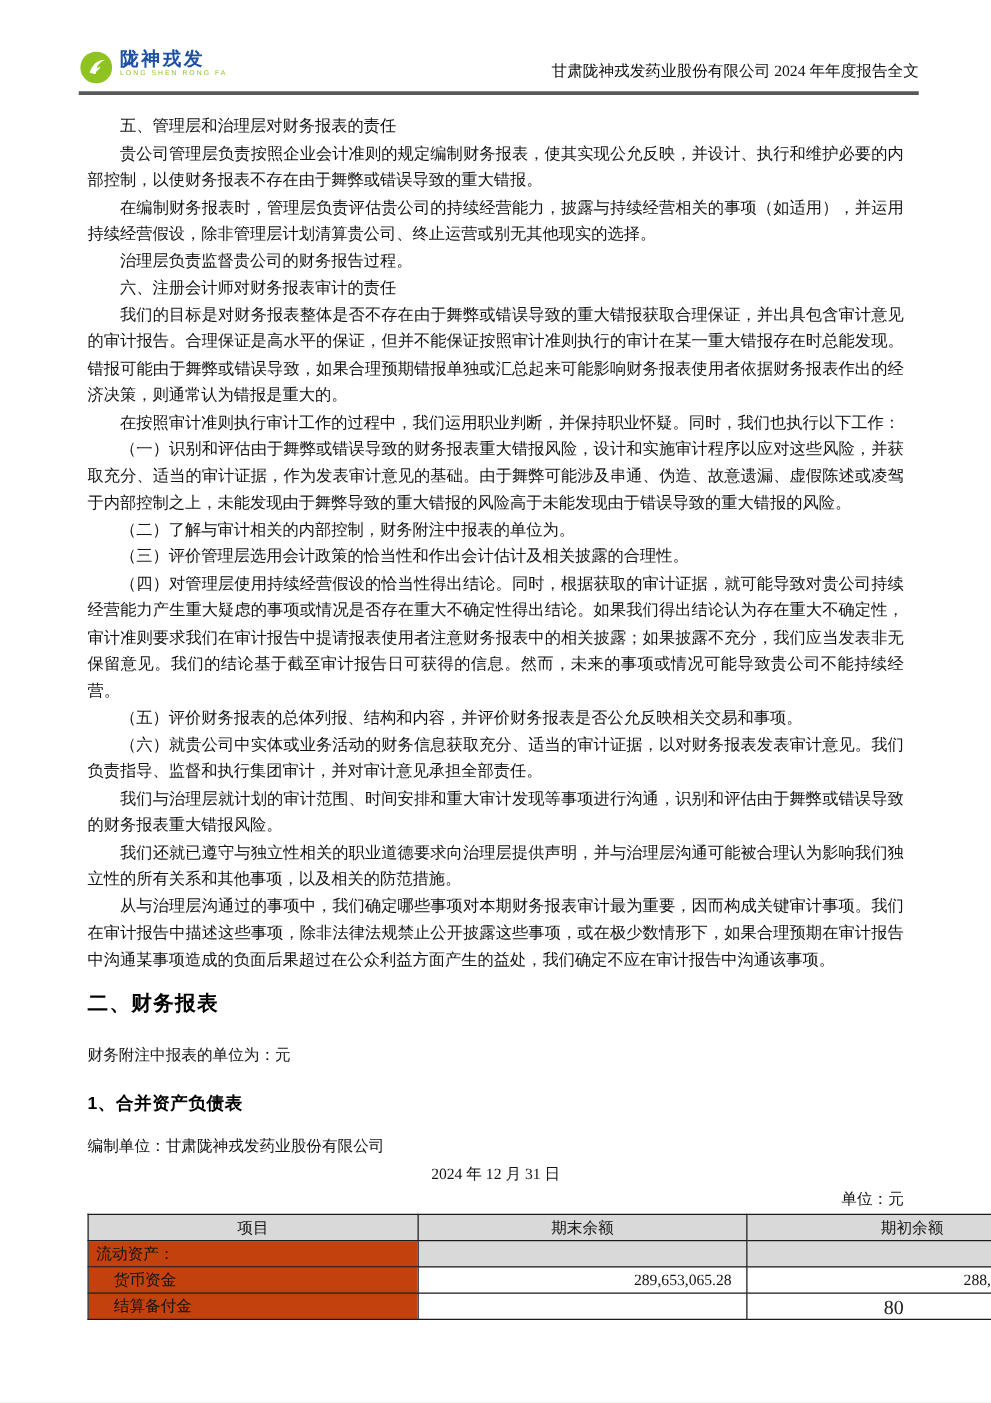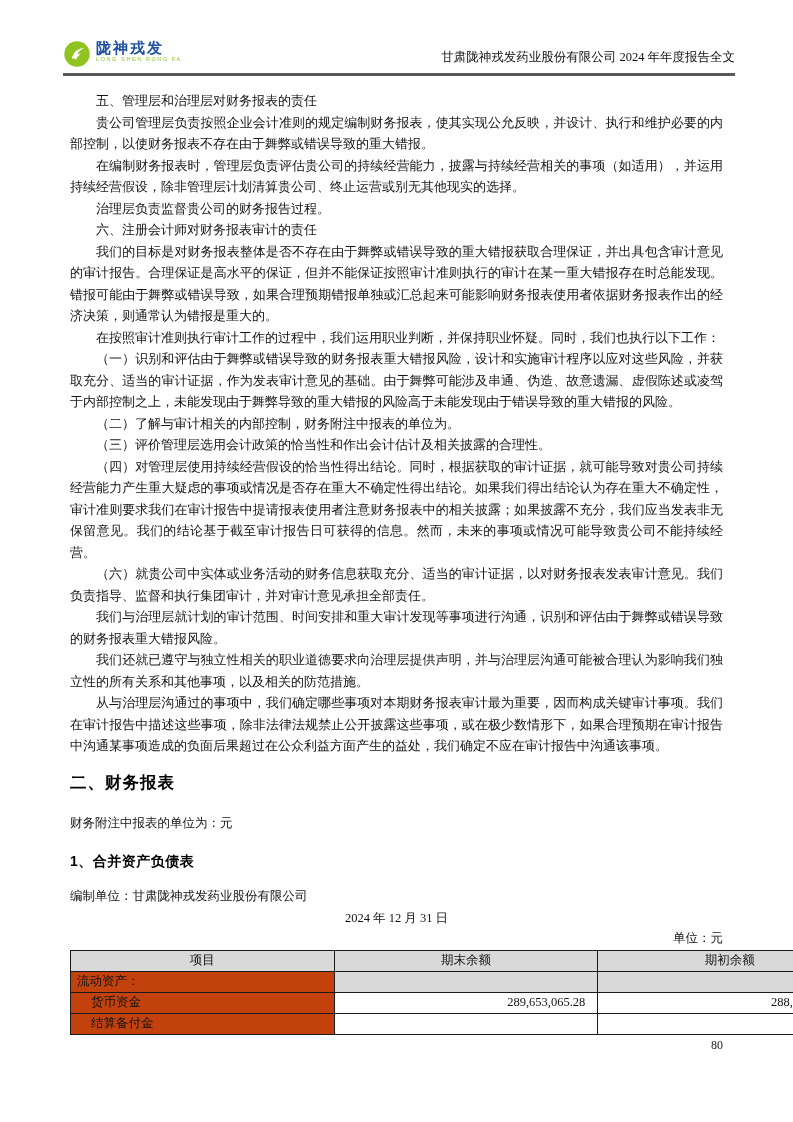--- a/index.html
+++ b/index.html
@@ -73,21 +73,21 @@
   .bs-table { border:1.5px solid #000; }
   .bs-table th { background:#d9d9d9; text-align:center; }
   td.cell-label { background:#c2410c; text-align:left; }
   td.cell-label.indent { padding-left:20px; }
   td.cell-val { background:#ffffff; text-align:right; padding-right:12px; }
   tr.shaded td.cell-val { background:#d9d9d9; }
 
   
   .page-number {
     position:absolute; top:1038px; right:70px;
-    font-size:12px; color:#222;
+    font-size:16px; color:#222;
   }
 </style>
 </head>
 <body>
 
 <div class="page">
 
   <div class="page-header">
     <div class="logo">
       <svg class="logo-badge" viewBox="0 0 32 32">
@@ -110,20 +110,21 @@
     <p class="para">在编制财务报表时，管理层负责评估贵公司的持续经营能力，披露与持续经营相关的事项（如适用），并运用持续经营假设，除非管理层计划清算贵公司、终止运营或别无其他现实的选择。</p>
     <p class="para">治理层负责监督贵公司的财务报告过程。</p>
 
     <div class="sub-heading">六、注册会计师对财务报表审计的责任</div>
     <p class="para">我们的目标是对财务报表整体是否不存在由于舞弊或错误导致的重大错报获取合理保证，并出具包含审计意见的审计报告。合理保证是高水平的保证，但并不能保证按照审计准则执行的审计在某一重大错报存在时总能发现。错报可能由于舞弊或错误导致，如果合理预期错报单独或汇总起来可能影响财务报表使用者依据财务报表作出的经济决策，则通常认为错报是重大的。</p>
     <p class="para">在按照审计准则执行审计工作的过程中，我们运用职业判断，并保持职业怀疑。同时，我们也执行以下工作：</p>
     <p class="para">（一）识别和评估由于舞弊或错误导致的财务报表重大错报风险，设计和实施审计程序以应对这些风险，并获取充分、适当的审计证据，作为发表审计意见的基础。由于舞弊可能涉及串通、伪造、故意遗漏、虚假陈述或凌驾于内部控制之上，未能发现由于舞弊导致的重大错报的风险高于未能发现由于错误导致的重大错报的风险。</p>
     <p class="para">（二）了解与审计相关的内部控制，财务附注中报表的单位为。</p>
     <p class="para">（三）评价管理层选用会计政策的恰当性和作出会计估计及相关披露的合理性。</p>
     <p class="para">（四）对管理层使用持续经营假设的恰当性得出结论。同时，根据获取的审计证据，就可能导致对贵公司持续经营能力产生重大疑虑的事项或情况是否存在重大不确定性得出结论。如果我们得出结论认为存在重大不确定性，审计准则要求我们在审计报告中提请报表使用者注意财务报表中的相关披露；如果披露不充分，我们应当发表非无保留意见。我们的结论基于截至审计报告日可获得的信息。然而，未来的事项或情况可能导致贵公司不能持续经营。</p>
+    <p class="para">（五）评价财务报表的总体列报、结构和内容，并评价财务报表是否公允反映相关交易和事项。</p>
     <p class="para">（六）就贵公司中实体或业务活动的财务信息获取充分、适当的审计证据，以对财务报表发表审计意见。我们负责指导、监督和执行集团审计，并对审计意见承担全部责任。</p>
     <p class="para">我们与治理层就计划的审计范围、时间安排和重大审计发现等事项进行沟通，识别和评估由于舞弊或错误导致的财务报表重大错报风险。</p>
     <p class="para">我们还就已遵守与独立性相关的职业道德要求向治理层提供声明，并与治理层沟通可能被合理认为影响我们独立性的所有关系和其他事项，以及相关的防范措施。</p>
     <p class="para">从与治理层沟通过的事项中，我们确定哪些事项对本期财务报表审计最为重要，因而构成关键审计事项。我们在审计报告中描述这些事项，除非法律法规禁止公开披露这些事项，或在极少数情形下，如果合理预期在审计报告中沟通某事项造成的负面后果超过在公众利益方面产生的益处，我们确定不应在审计报告中沟通该事项。</p>
 
     <div class="fin-heading">二、财务报表</div>
     <div class="fin-note">财务附注中报表的单位为：元</div>
     <div class="fin-sub">1、合并资产负债表</div>
     <div class="fin-prepared">编制单位：甘肃陇神戎发药业股份有限公司</div>
     <div class="fin-date">2024 年 12 月 31 日</div>

